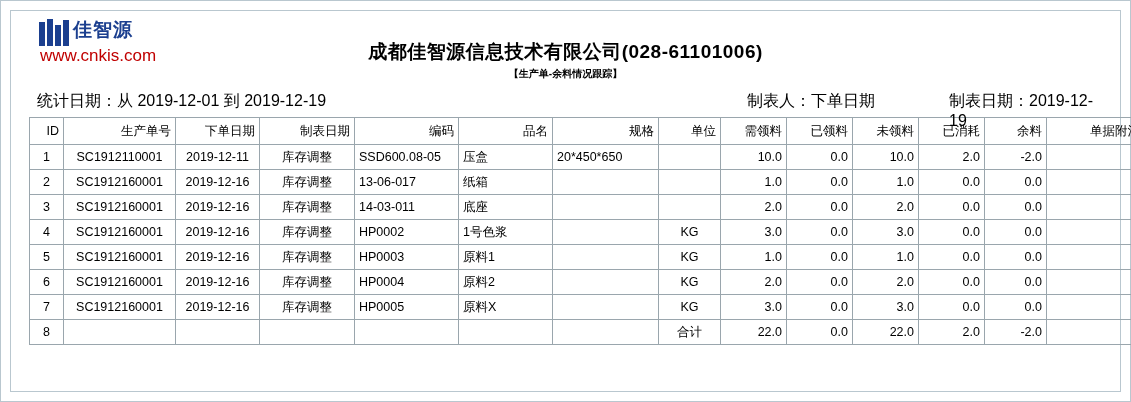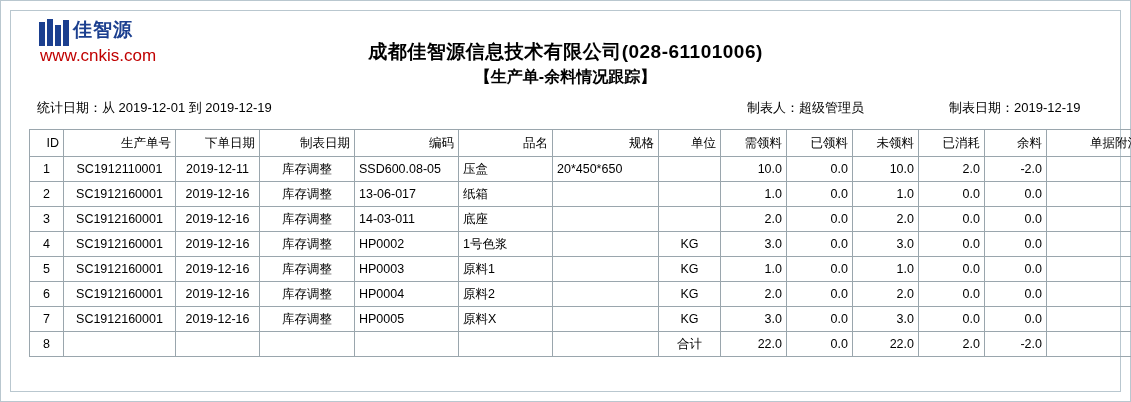--- a/index.html
+++ b/index.html
@@ -88,29 +88,29 @@
     font-size: 19px;
     font-weight: bold;
     letter-spacing: 0.5px;
   }
   .title-sub {
     position: absolute;
     left: 0;
     right: 0;
     top: 56px;
     text-align: center;
-    font-size: 16px;
+    font-size: 10px;
     font-weight: bold;
   }
   
   .meta {
     position: relative;
     height: 24px;
-    margin: 8px 18px;
-    font-size: 13px;
+    margin: 0 18px;
+    font-size: 16px;
   }
   .meta .stat {
     position: absolute;
     left: 8px;
     top: 2px;
   }
   .meta .maker {
     position: absolute;
     left: 718px;
     top: 2px;
@@ -163,21 +163,21 @@
         </div>
         <div class="logo-cn">佳智源</div>
         <div class="logo-url">www.cnkis.com</div>
       </div>
       <div class="title-main">成都佳智源信息技术有限公司(028-61101006)</div>
       <div class="title-sub">【生产单-余料情况跟踪】</div>
     </div>
 
     <div class="meta">
       <div class="stat">统计日期：从 2019-12-01 到 2019-12-19</div>
-      <div class="maker">制表人：超级管理员</div>
+      <div class="maker">制表人：下单日期</div>
       <div class="mdate">制表日期：2019-12-19</div>
     </div>
 
     <div class="tbl-wrap">
       <table class="grid">
         <colgroup>
           <col style="width:34px">
           <col style="width:112px">
           <col style="width:84px">
           <col style="width:95px">

